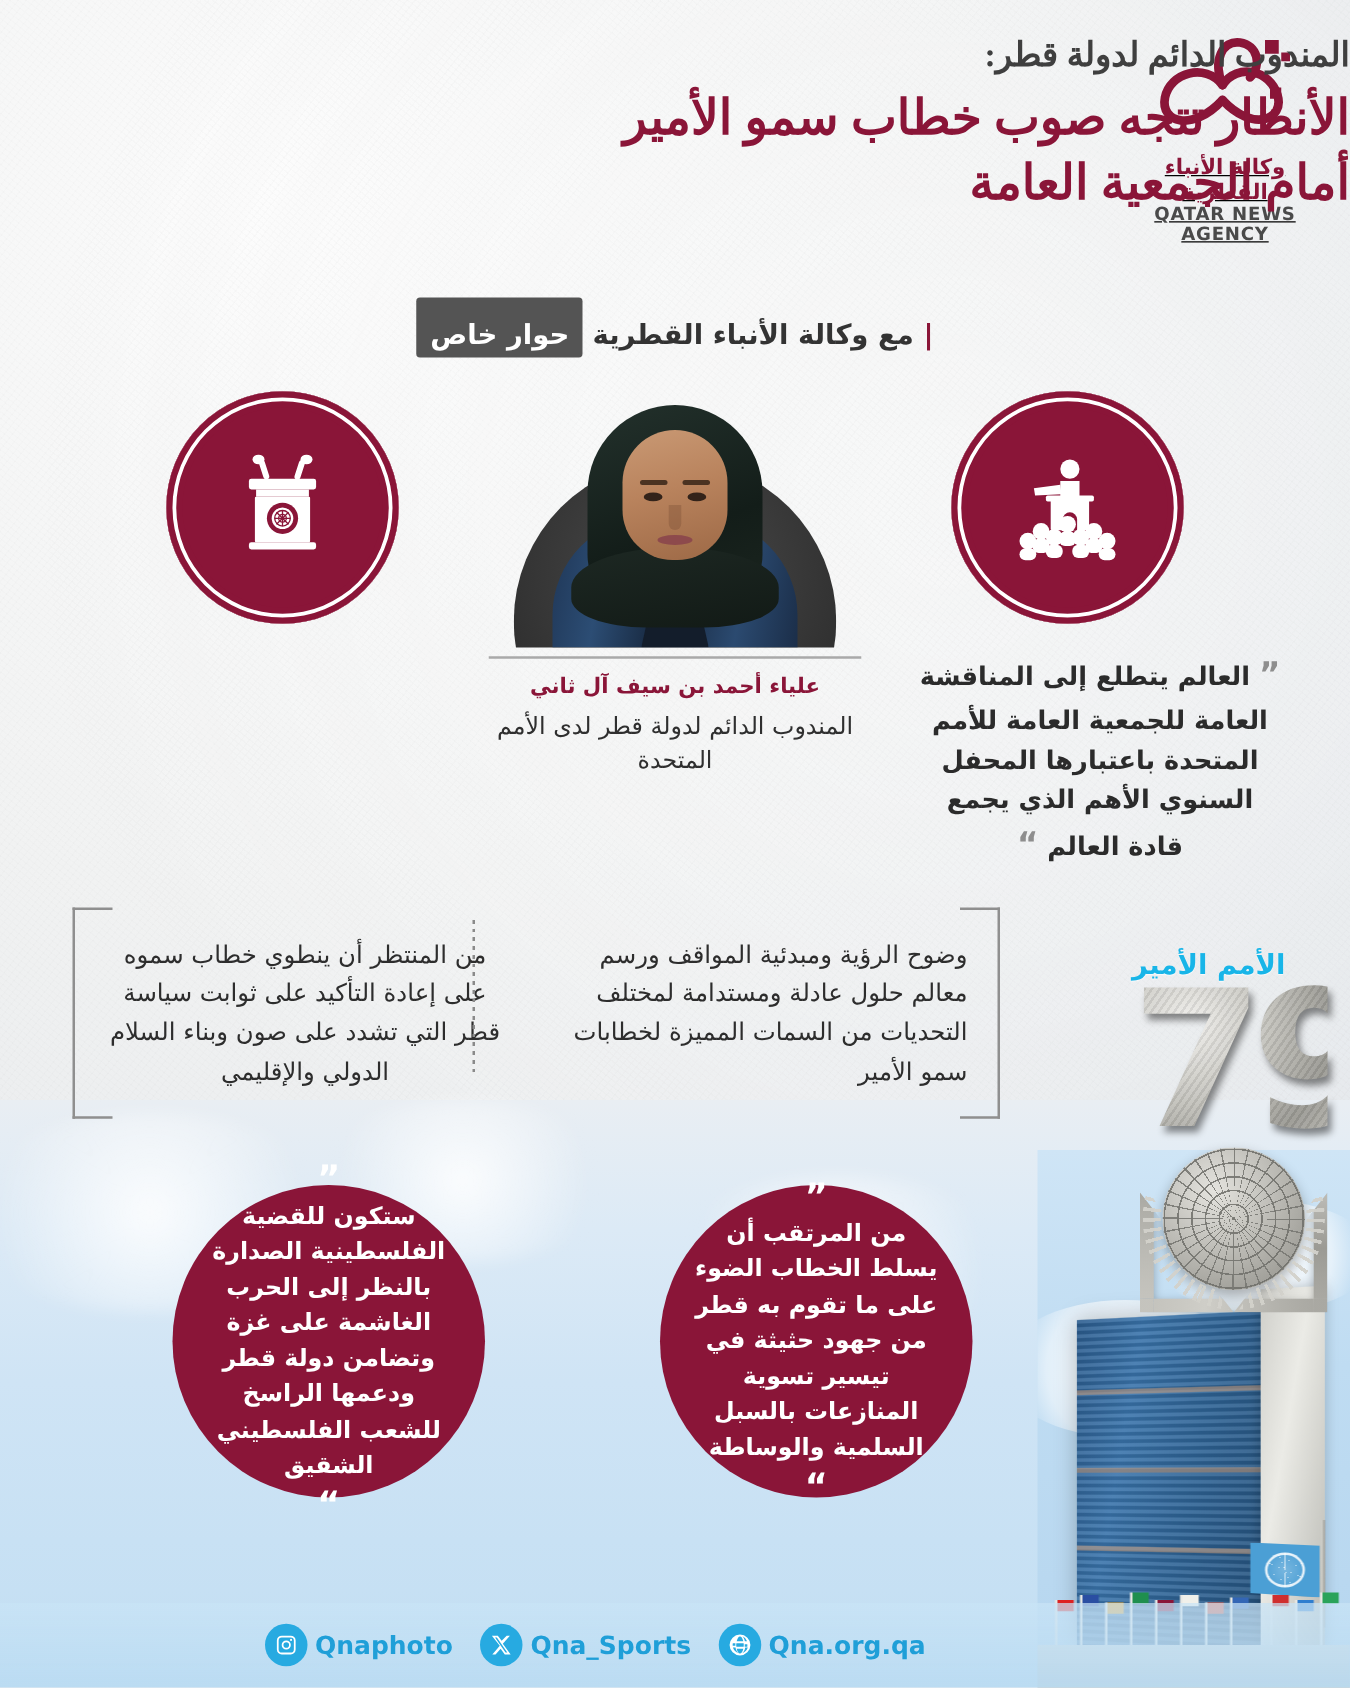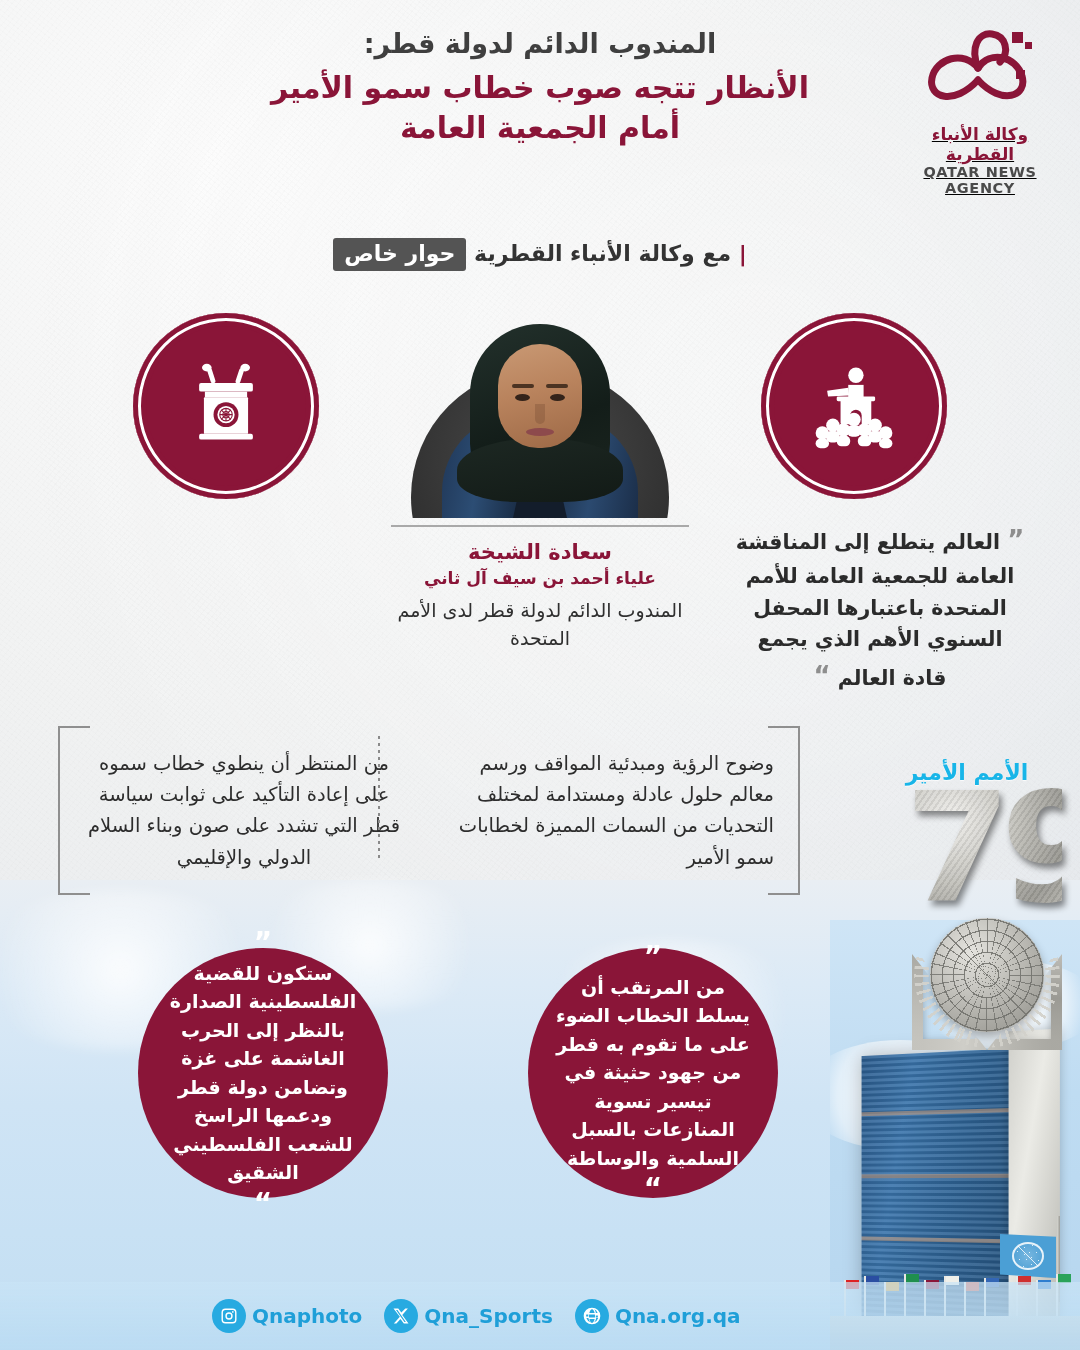--- a/index.html
+++ b/index.html
@@ -150,34 +150,34 @@
   }
   .logo .mark{ position:relative; width:120px; height:96px; margin:0 auto; }
   .logo .mark svg{ width:100%; height:100%; display:block; }
   .logo .ar{
     font-size:17px; font-weight:bold; color:#8a1538; margin-top:2px; letter-spacing:0;
   }
   .logo .en{
     font-size:14.5px; font-weight:bold; color:#4a4a4a; letter-spacing:.6px; direction:ltr;
   }
 
-  .head{ position:absolute; top:28px; left:0; right:0; z-index:20; text-align:center; }
+  .head{ position:absolute; top:28px; left:0; right:0; z-index:20; text-align:right;font-family:Liberation Serif, serif; }
   .head .pre{
     font-size:27px; font-weight:bold; color:#3f3f3f; letter-spacing:0;
   }
   .head h1{
-    font-size:30px; font-weight:bold; color:#8a1538; line-height:1.34; margin-top:9px;
+    font-size:39px; font-weight:bold; color:#8a1538; line-height:1.34; margin-top:9px;
   }
 
   .ribbon{
     position:absolute; top:238px; left:0; right:0; z-index:20;
     text-align:center; font-size:22px; color:#333; font-weight:bold;
   }
   .ribbon .chip{
-    background:#545454; color:#fff; padding:3px 11px 5px; border-radius:3px;
+    background:#545454; color:#fff; padding:18px 11px 5px; border-radius:3px;
     display:inline-block; font-weight:bold;
   }
   .ribbon .bar{ color:#8a1538; font-weight:bold; }
 
   
   .badge{
     position:absolute; z-index:15; width:186px; height:186px; border-radius:50%;
     background:#8a1538;
     box-shadow:inset 0 0 0 5px #8a1538, inset 0 0 0 8px #ffffff, inset 0 0 0 13px #8a1538;
     display:flex; align-items:center; justify-content:center;
@@ -494,21 +494,20 @@
         <div class="brow l"></div>
           <div class="brow r"></div>
         <div class="eye l"></div>
           <div class="eye r"></div>
         <div class="nose"></div>
           <div class="lips"></div>
       </div>
     </div>
     <div class="portrait-line"></div>
     <div class="name-block">
-      <div class="honor">سعادة الشيخة</div>
       <div class="name">علياء أحمد بن سيف آل ثاني</div>
       <div class="role">المندوب الدائم لدولة قطر لدى الأمم المتحدة</div>
     </div>
   </div>
 
   <div class="bracket-row">
     <div class="bx bx-left">من المنتظر أن ينطوي خطاب سموه على إعادة التأكيد على ثوابت سياسة قطر التي تشدد على صون وبناء السلام الدولي والإقليمي</div>
     <div class="bx bx-right">وضوح الرؤية ومبدئية المواقف ورسم معالم حلول عادلة ومستدامة لمختلف التحديات من السمات المميزة لخطابات سمو الأمير</div>
   </div>
   <div class="divider-dots"></div>

